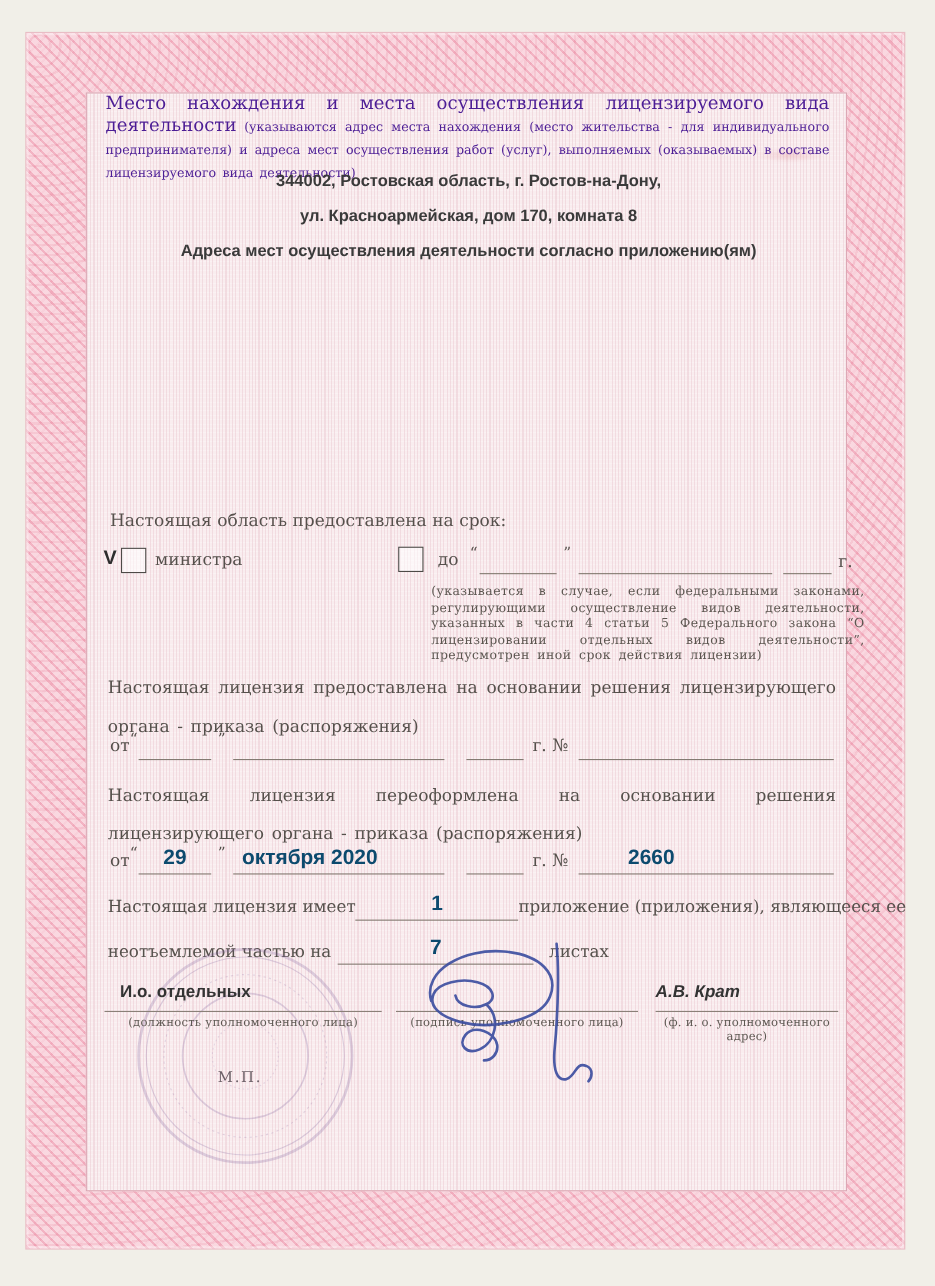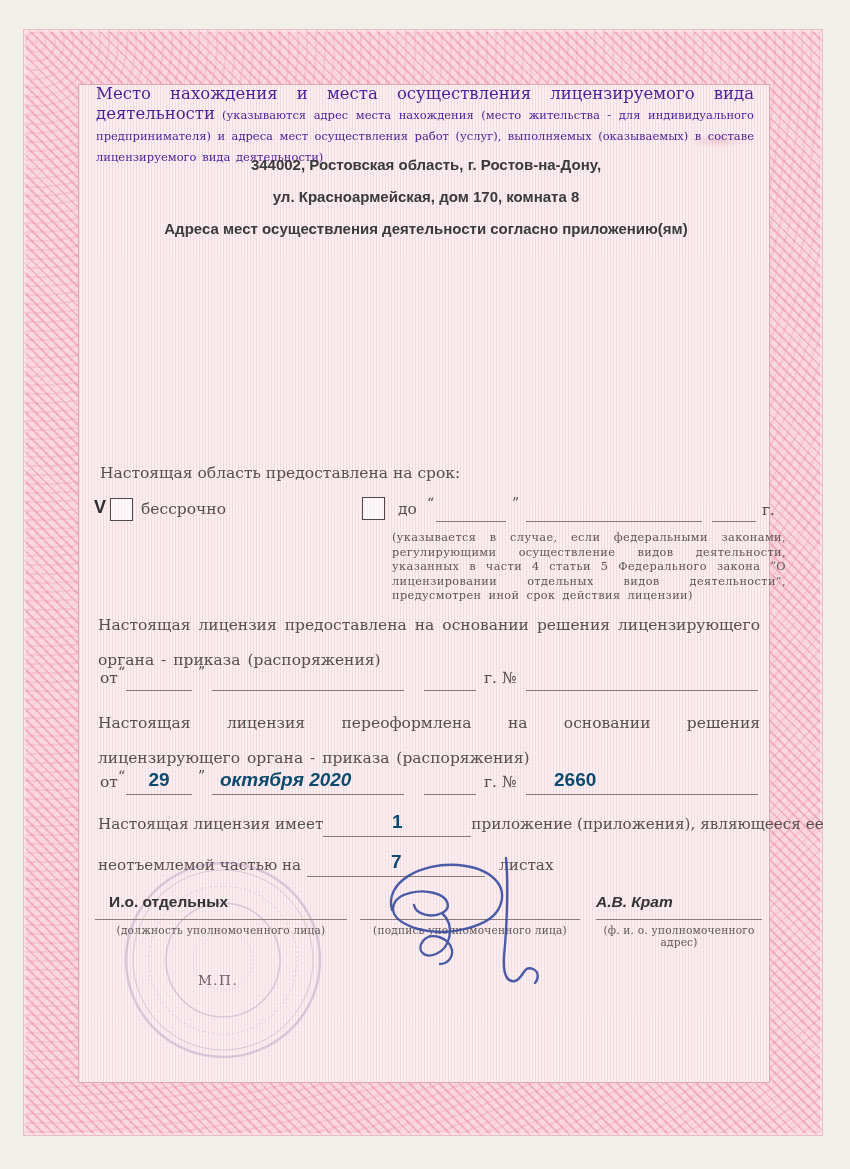--- a/index.html
+++ b/index.html
@@ -63,30 +63,30 @@
   .clause1{top:608px;}
   .clause2{top:706px;}
   
   .fromrow{position:absolute;left:0;width:850px;height:28px;font-size:15.5px;color:#55504b;}
   .row1{top:666px;}
   .row2{top:770px;}
   .fromrow .from{position:absolute;left:100px;top:3px;}
   .fromrow .oq{position:absolute;left:118px;top:-2px;font-size:14px;}
   .fromrow .la{position:absolute;left:126px;top:2px;width:66px;border-bottom:1px solid #837a71;height:22px;}
   .fromrow .cq{position:absolute;left:198px;top:-2px;font-size:14px;}
-  .fromrow .lb{position:absolute;left:212px;top:2px;width:192px;border-bottom:1px solid #837a71;height:22px;font-style:italic;}
+  .fromrow .lb{position:absolute;left:212px;top:2px;width:192px;border-bottom:1px solid #837a71;height:22px;}
   .fromrow .lc{position:absolute;left:424px;top:2px;width:52px;border-bottom:1px solid #837a71;height:22px;}
   .fromrow .gn{position:absolute;left:484px;top:3px;}
   .fromrow .ld{position:absolute;left:526px;top:2px;width:232px;border-bottom:1px solid #837a71;height:22px;}
   .fill{
     position:absolute;bottom:3px;font-family:"Liberation Sans",sans-serif;font-weight:bold;
     font-size:19px;color:#0c4a6e;white-space:nowrap;
   }
   .fill.center{left:50%;transform:translateX(-50%);}
-  .fill.l8{left:8px;} .fill.l28{left:28px;}
+  .fill.l8{left:8px;} .fill.l28{left:45px;}
   
   .appx1{position:absolute;left:98px;top:812px;width:662px;display:flex;justify-content:space-between;
          align-items:flex-start;font-size:15.2px;color:#55504b;}
   .appx1 .txt{white-space:nowrap;line-height:24px;}
   .appx2{position:absolute;left:98px;top:852px;font-size:15.2px;color:#55504b;display:flex;
          align-items:flex-end;}
   .appx2 .txt{white-space:nowrap;line-height:24px;}
   .ulseg{position:relative;display:inline-block;border-bottom:1px solid #837a71;height:24px;flex:0 0 auto;}
   .w148{width:148px;} .w178{width:178px;margin-left:6px;margin-right:14px;}
   
@@ -123,21 +123,21 @@
 
     <div class="addr">
       <div>344002, Ростовская область, г. Ростов-на-Дону,</div>
       <div>ул. Красноармейская, дом 170, комната 8</div>
       <div>Адреса мест осуществления деятельности согласно приложению(ям)</div>
     </div>
 
     <div class="term-label t15">Настоящая область предоставлена на срок:</div>
     <span class="vmark">V</span>
     <div class="cbox box1"></div>
-    <span class="lbl-bes t15">бессрочно</span>
+    <span class="lbl-bes t15">министра</span>
     <div class="cbox box2"></div>
     <span class="lbl-do t15">до</span>
     <span class="q" style="left:427px;">“</span>
     <div class="blankline" style="left:436px;width:70px;"></div>
     <span class="q" style="left:512px;">”</span>
     <div class="blankline" style="left:526px;width:176px;"></div>
     <div class="blankline" style="left:712px;width:44px;"></div>
     <span class="t15" style="position:absolute;left:762px;top:501px;">г.</span>
     <div class="term-note">(указывается в случае, если федеральными законами, регулирующими осуществление видов деятельности, указанных в части 4 статьи 5 Федерального закона “О лицензировании отдельных видов деятельности”, предусмотрен иной срок действия лицензии)</div>
 

